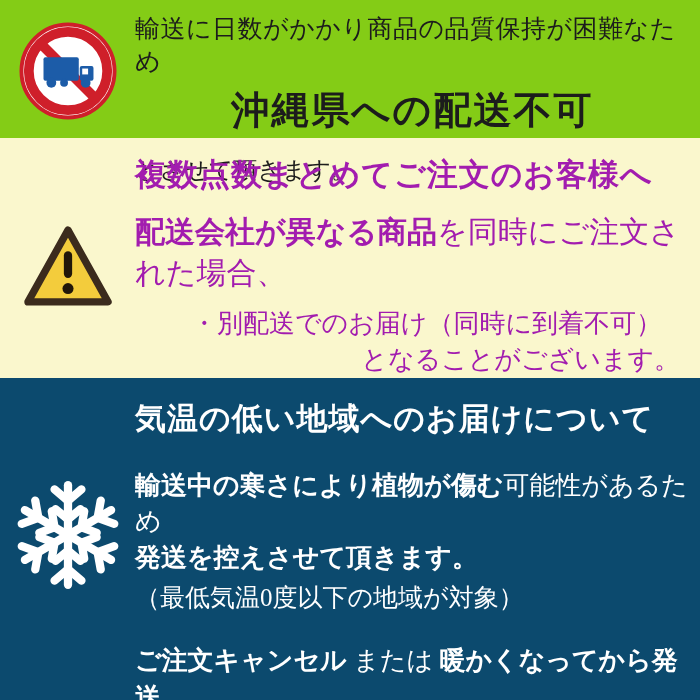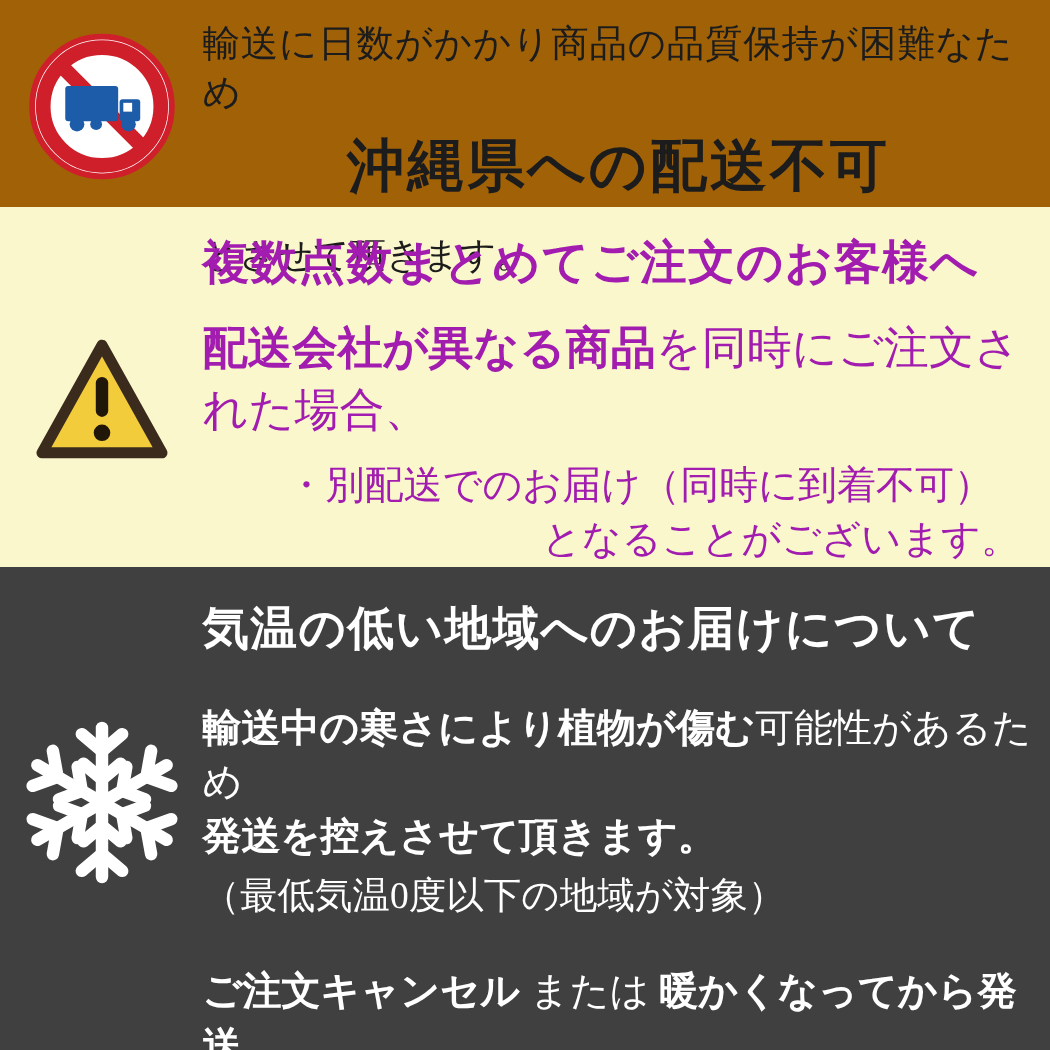--- a/index.html
+++ b/index.html
@@ -7,39 +7,39 @@
   body {
     font-family:"Liberation Serif","DejaVu Serif",serif;
     overflow:hidden;
     background:#fff;
   }
   .section { display:flex; width:100%; }
   .icon-col { flex:0 0 135px; display:flex; justify-content:center; align-items:flex-start; }
   .content  { flex:1; min-width:0; }
 
   
-  .s1 { height:138px; background:#a16207; color:#1c1c1c; }
+  .s1 { height:138px; background:#84cc16; color:#1c1c1c; }
   .s1 .icon-col svg { width:98px; height:98px; margin-top:22px; }
   .s1 .content { padding-top:12px; padding-right:10px; }
   .s1-line1 { font-size:25px; letter-spacing:0.5px; }
   .s1-headline { font-size:38px; font-weight:bold; text-align:center; margin-top:7px; letter-spacing:2px; }
   .s1-line3 { font-size:24px; text-align:left; padding-right:8px; margin-top:18px; }
 
   
   .s2 { height:240px; background:#faf7cd; color:#a21caf; }
   .s2 .icon-col svg { width:92px; height:88px; margin-top:84px; }
   .s2 .content { padding-top:16px; padding-right:10px; }
   .s2-heading { font-size:31px; font-weight:bold; letter-spacing:1px; }
   .s2-intro { font-size:30px; margin-top:16px; }
   .s2-intro .b { font-weight:bold; }
   .s2-bullets { font-size:26px; margin-top:12px; margin-left:56px; line-height:36px; list-style:none; }
   .s2-closing { font-size:26px; text-align:right; padding-right:10px; margin-top:0; }
 
   
-  .s3 { height:322px; background:#404040; color:#ffffff; }
+  .s3 { height:322px; background:#0c4a6e; color:#ffffff; }
   .s3 .icon-col svg { width:114px; height:114px; margin-top:100px; }
   .s3 .content { padding-top:20px; padding-right:10px; }
   .s3-heading { font-size:31px; font-weight:bold; letter-spacing:1px; }
   .s3-para1 { font-size:26px; margin-top:28px; line-height:36px; }
   .s3-para1 .b { font-weight:bold; }
   .s3-note { font-size:25px; margin-top:4px; }
   .s3-para2 { font-size:26px; margin-top:26px; line-height:37px; }
   .s3-para2 .b { font-weight:bold; }
 </style>
 </head>

